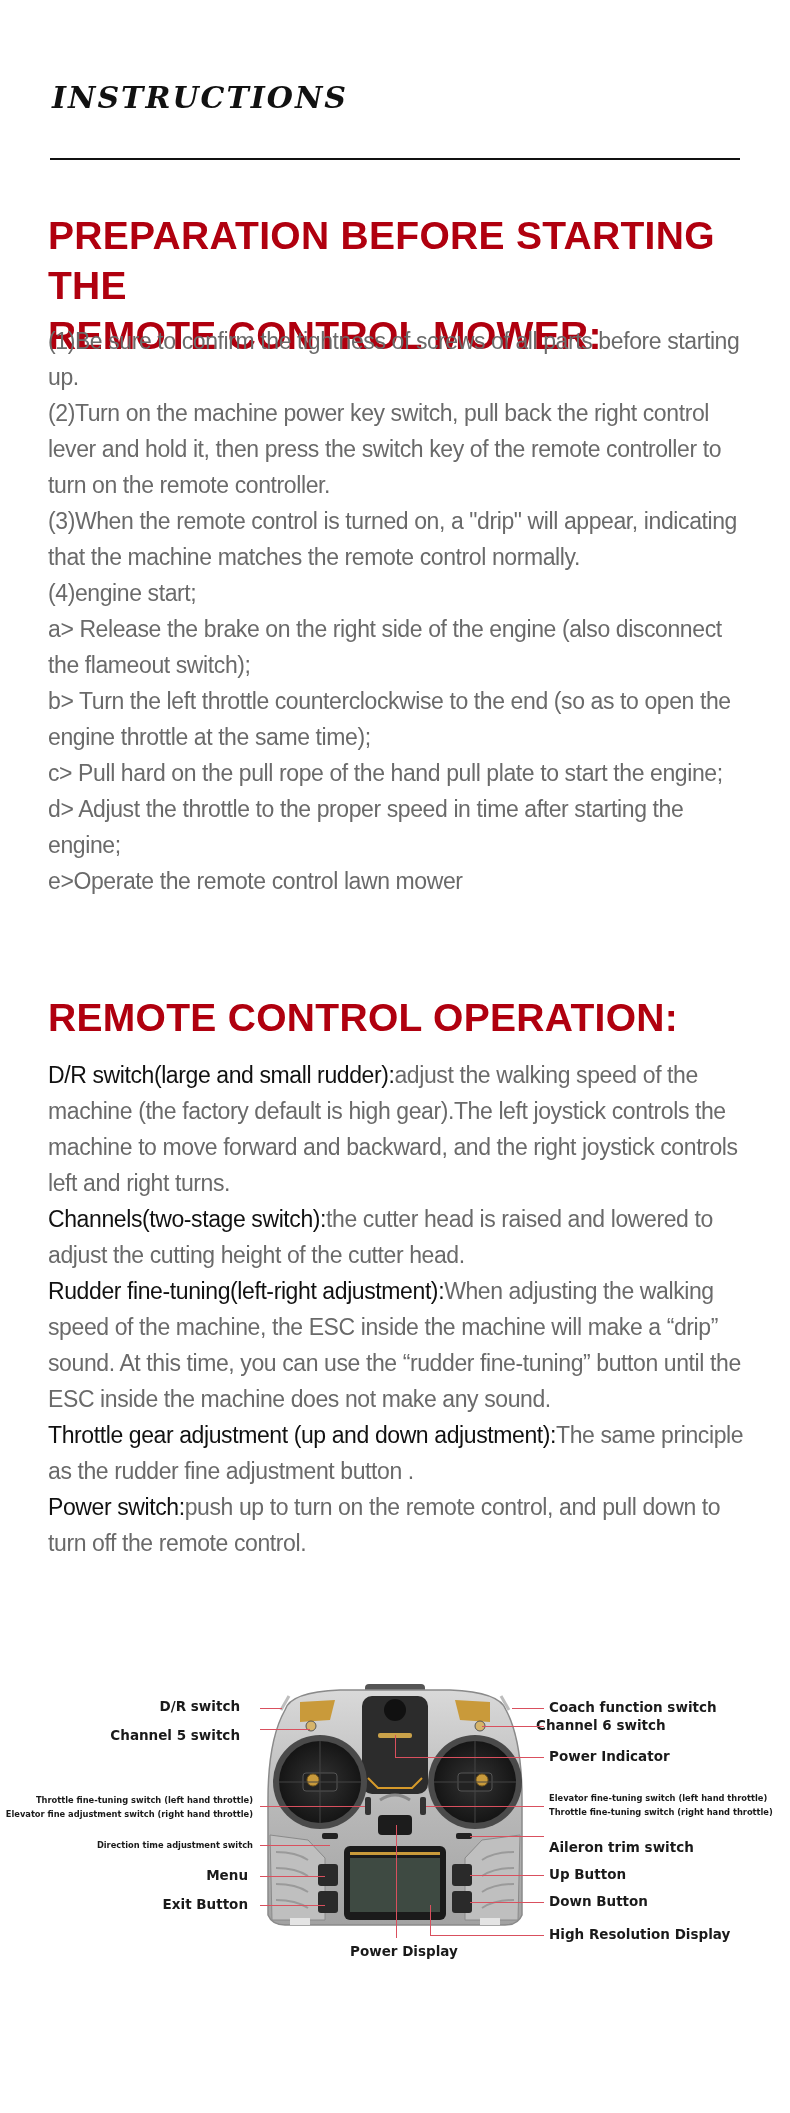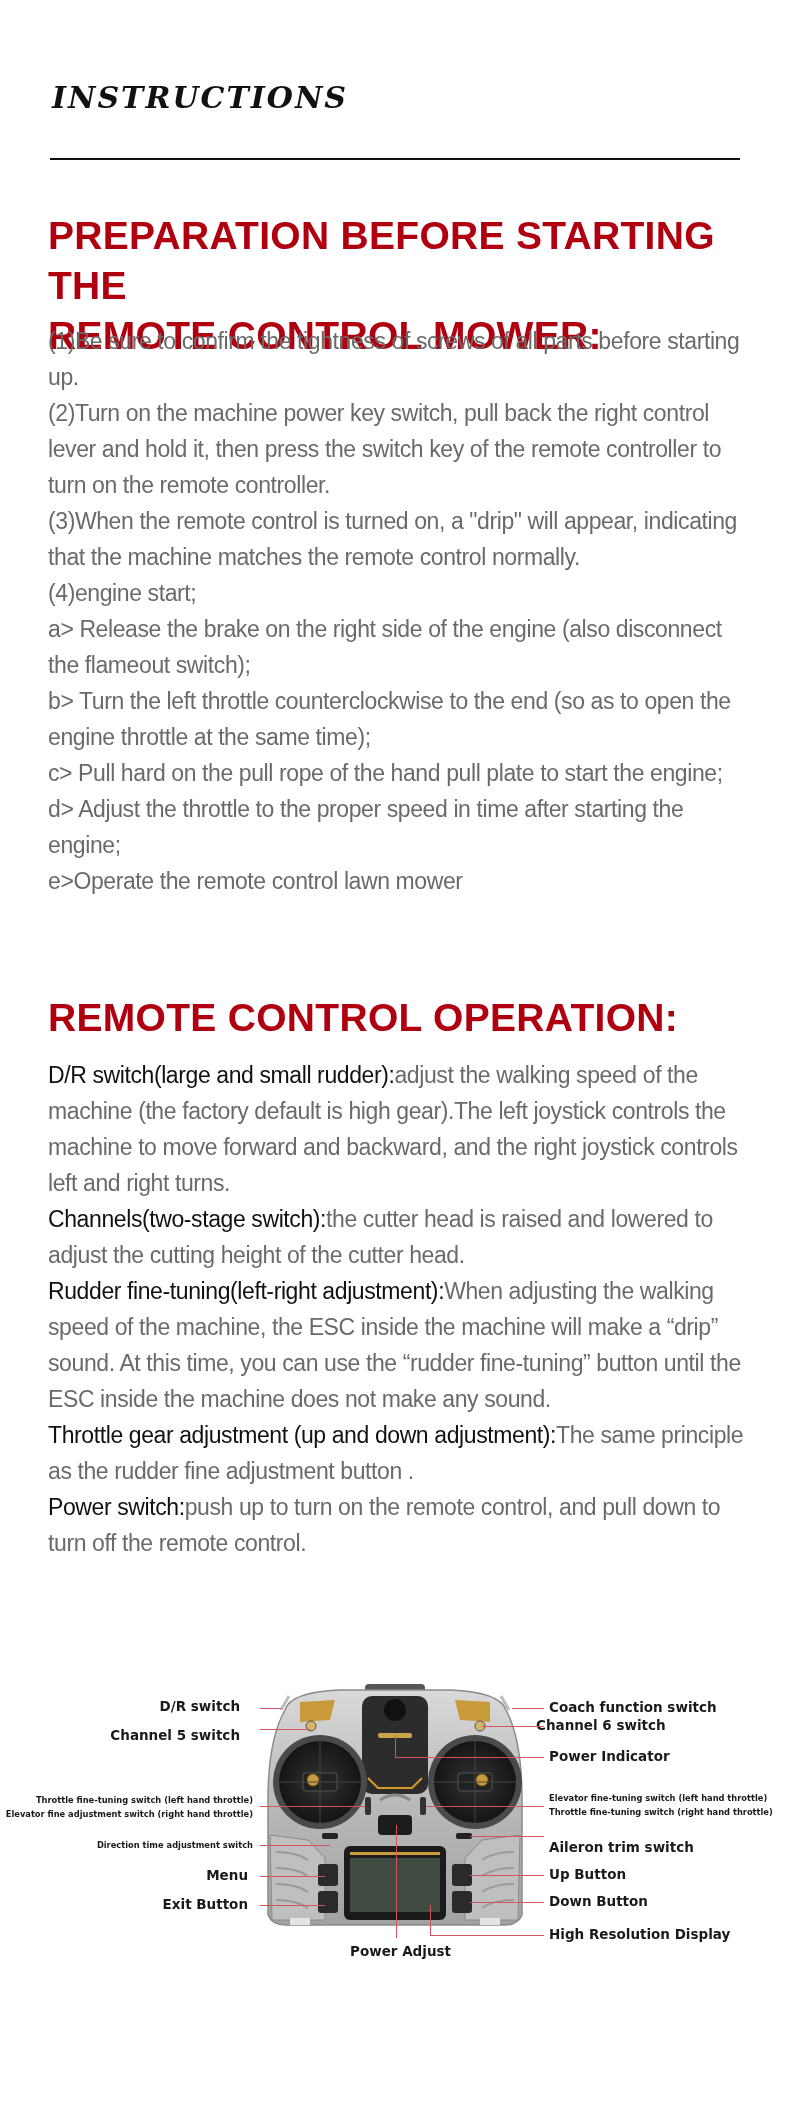--- a/index.html
+++ b/index.html
@@ -146,21 +146,21 @@
   <div class="dlabel big" style="left:549px; top:41px;">Coach function switch</div>
   <div class="dlabel big" style="left:536px; top:59px;">Channel 6 switch</div>
   <div class="dlabel big" style="left:549px; top:90px;">Power Indicator</div>
   <div class="dlabel small" style="left:549px; top:134px;">Elevator fine-tuning switch (left hand throttle)</div>
   <div class="dlabel small" style="left:549px; top:148px;">Throttle fine-tuning switch (right hand throttle)</div>
   <div class="dlabel big" style="left:549px; top:169px;margin-top:12px;">Aileron trim switch</div>
   <div class="dlabel big" style="left:549px; top:208px;">Up Button</div>
   <div class="dlabel big" style="left:549px; top:235px;">Down Button</div>
   <div class="dlabel big" style="left:549px; top:268px;">High Resolution Display</div>
 
-  <div class="dlabel big" style="left:350px; top:285px;">Power Adjust</div>
+  <div class="dlabel big" style="left:350px; top:285px;">Power Display</div>
 
   <div class="leader" style="left:260px; top:48px; width:22px; height:1px;"></div>
   <div class="leader" style="left:260px; top:69px; width:50px; height:1px;"></div>
   <div class="leader" style="left:260px; top:146px; width:105px; height:1px;"></div>
   <div class="leader" style="left:260px; top:185px; width:70px; height:1px;"></div>
   <div class="leader" style="left:260px; top:216px; width:65px; height:1px;"></div>
   <div class="leader" style="left:260px; top:245px; width:65px; height:1px;"></div>
 
   <div class="leader" style="left:512px; top:48px; width:32px; height:1px;"></div>
   <div class="leader" style="left:482px; top:66px; width:62px; height:1px;"></div>

